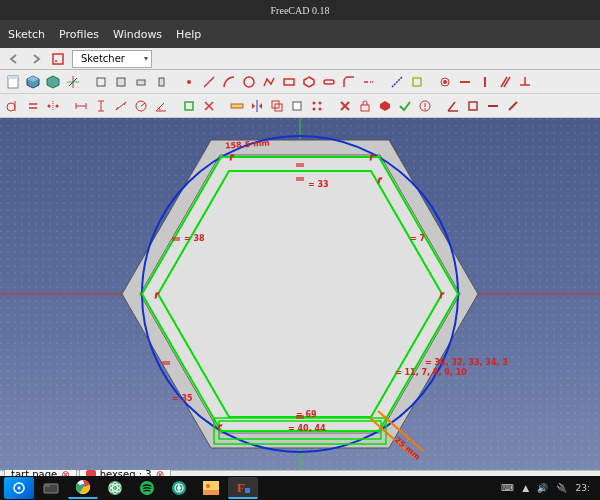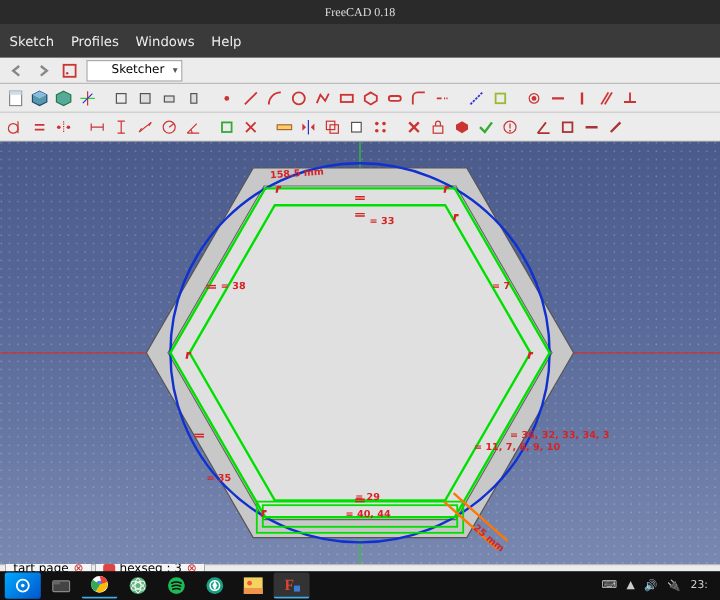--- a/index.html
+++ b/index.html
@@ -8,21 +8,21 @@
   
   .titlebar { height: 20px; background: #2a2a2a; color: #ddd; display: flex; align-items: center; justify-content: center; position: relative; font-size: 10px; font-family: Liberation Serif, serif; }
   
   
   .menubar { height: 20px; background: #3a3a3a; color: #eee; display: flex; align-items: center; padding: 14px 8px; gap: 14px; font-size: 11px; }
   .menubar span { cursor: default; }
 
   
   .comborow { height: 22px; background: #ececec; display: flex; align-items: center; padding: 0 6px; gap: 6px; border-bottom: 1px solid #bbb; }
   .comborow .navbtn { width: 16px; height: 16px; display:flex; align-items:center; justify-content:center; color:#888; }
-  .combo { height: 18px; background: #fff; border: 1px solid #aaa; padding: 0 14px 0 20px; font-size: 10px; display:flex; align-items:center; position:relative; min-width:80px;}
+  .combo { height: 18px; background: #fff; border: 1px solid #aaa; padding: 0 14px 0 8px; font-size: 10px; display:flex; align-items:center; position:relative; min-width:80px;}
   .combo::after{ content:"▾"; position:absolute; right:3px; font-size:8px; color:#555; }
 
   
   .toolbar { height: 24px; background: #ececec; display: flex; align-items: center; padding: 0 4px; gap: 2px; border-bottom: 1px solid #ccc; flex-wrap: nowrap; overflow: hidden;}
   .tbicon { width: 18px; height: 18px; display: flex; align-items: center; justify-content: center; }
   .sep { width: 6px; }
   svg { display:block; }
 
   
   .viewport { position: relative; width: 600px; height: 352px; background: linear-gradient(180deg, #4a5a8a 0%, #5a6a9a 45%, #7888b0 100%); overflow: hidden; }
@@ -419,21 +419,21 @@
     </g>
   </svg>
 
   <div class="dim-label" style="left:225px; top:22px; transform:rotate(-4deg);"><span>158.5 mm</span></div>
   <div class="dim-label" style="left:308px; top:62px;">= <span>33</span></div>
   <div class="dim-label" style="left:184px; top:116px;">= <span>38</span></div>
   <div class="dim-label" style="left:172px; top:240px;margin-top:36px;">= <span>35</span></div>
   <div class="dim-label" style="left:410px; top:116px;">= <span>7</span></div>
   <div class="dim-label" style="left:395px; top:240px;margin-left:30px;">= <span>36, 32, 33, 34, 3</span></div>
   <div class="dim-label" style="left:395px; top:250px;text-align:right;">= <span>11, 7, 8, 9, 10</span></div>
-  <div class="dim-label" style="left:296px; top:292px;">= <span>29</span></div>
+  <div class="dim-label" style="left:296px; top:292px;">= <span>69</span></div>
   <div class="dim-label" style="left:288px; top:306px;">= <span>40, 44</span></div>
   <div class="dim-label" style="left:392px; top:326px; transform:rotate(40deg);"><span>25 mm</span></div>
 </div>
 
 <div class="tabs">
   <div class="tab">
     <span>tart page</span>
     <span class="close">⊗</span>
   </div>
   <div class="tab">

